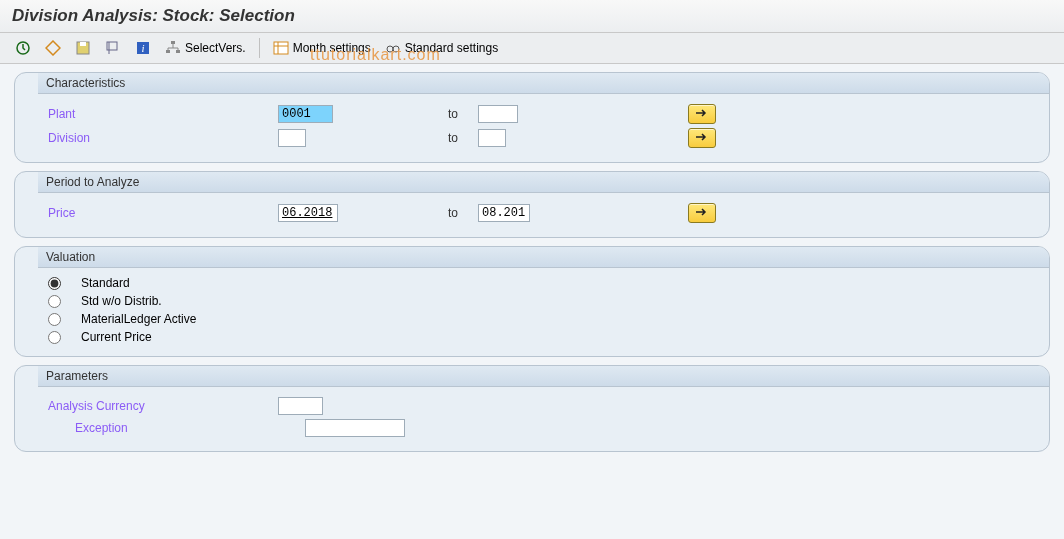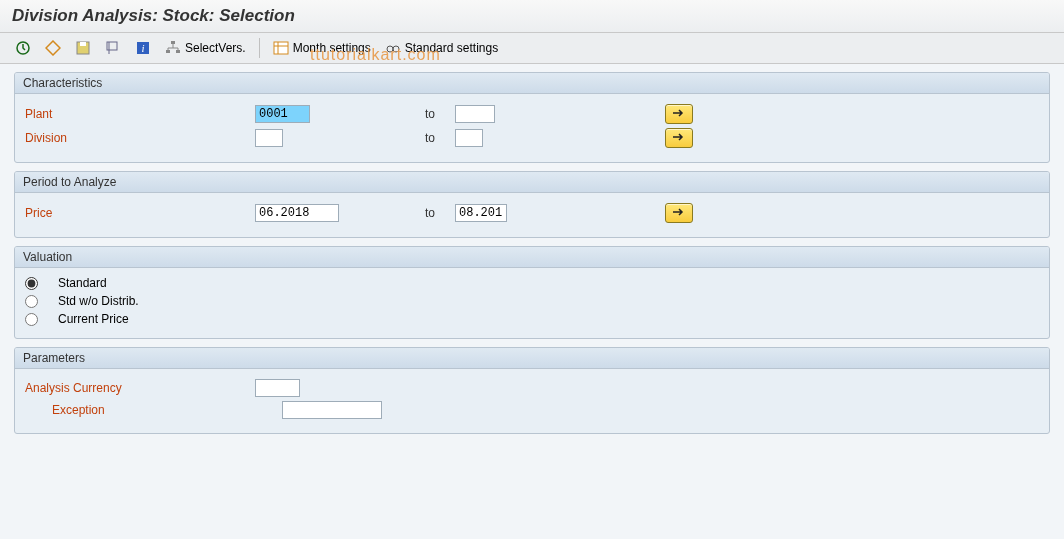--- a/index.html
+++ b/index.html
@@ -52,43 +52,44 @@
       font-weight: 500;
       letter-spacing: 1px;
       pointer-events: none;
       opacity: 0.9;
     }
     .content {
       padding: 8px 14px;
     }
     .group {
       border: 1px solid #b8c4d0;
-      border-radius: 3px;
+      border-radius: 12px;
       margin-bottom: 8px;
       background: #e8eff5;
       overflow: hidden;
+      padding-left: 23px;
     }
     .group-header {
       background: linear-gradient(to bottom, #dfe9f2, #cddbe9);
       padding: 3px 8px;
       font-size: 12px;
       color: #333;
       border-bottom: 1px solid #b8c4d0;
     }
     .group-body {
       padding: 6px 10px 10px 10px;
     }
     .row {
       display: grid;
       grid-template-columns: 230px 120px 80px 120px 60px 40px;
       align-items: center;
       margin: 4px 0;
       gap: 0;
     }
-    .row label { color: #c2410c; }
+    .row label { color: #8b5cf6; }
     input.text-field {
       font-family: "Courier New", monospace;
       font-size: 12px;
       border: 1px solid #9eacb8;
       background: #fff;
       padding: 1px 3px;
       height: 18px;
     }
     input.text-field.highlight { background: #7dd3fc; }
     .to-label { text-align: left; padding-left: 50px; color:#333; }
@@ -224,21 +225,21 @@
         </span>
       </div>
     </div>
   </div>
 
   <div class="group">
     <div class="group-header">Period to Analyze</div>
     <div class="group-body">
       <div class="row">
         <label>Price</label>
-        <input class="text-field" style="width: 84px;" value="06.2018">
+        <input class="text-field" style="width: 60px; text-decoration: underline;" value="06.2018">
         <span class="to-label">to</span>
         <input class="text-field" style="width: 52px;" value="08.2018">
         <span></span>
         <span class="multi-btn">
           <span><svg width="14" height="10" viewBox="0 0 14 10">
                 <path d="M1 5 H10 M7 2 L10 5 L7 8" stroke="#222" stroke-width="1.5" fill="none"></path>
               </svg></span>
         </span>
       </div>
     </div>
@@ -250,20 +251,24 @@
       <div class="radio-row">
         <input type="radio" name="val" checked="" style="">
         <label>Standard</label>
       </div>
       <div class="radio-row">
         <input type="radio" name="val" style="">
         <label>Std w/o Distrib.</label>
       </div>
       <div class="radio-row">
         <input type="radio" name="val" style="">
+        <label>MaterialLedger Active</label>
+      </div>
+      <div class="radio-row">
+        <input type="radio" name="val" style="">
         <label>Current Price</label>
       </div>
     </div>
   </div>
 
   <div class="group">
     <div class="group-header">Parameters</div>
     <div class="group-body">
       <div class="row" style="grid-template-columns:230px 130px;">
         <label>Analysis Currency</label>

